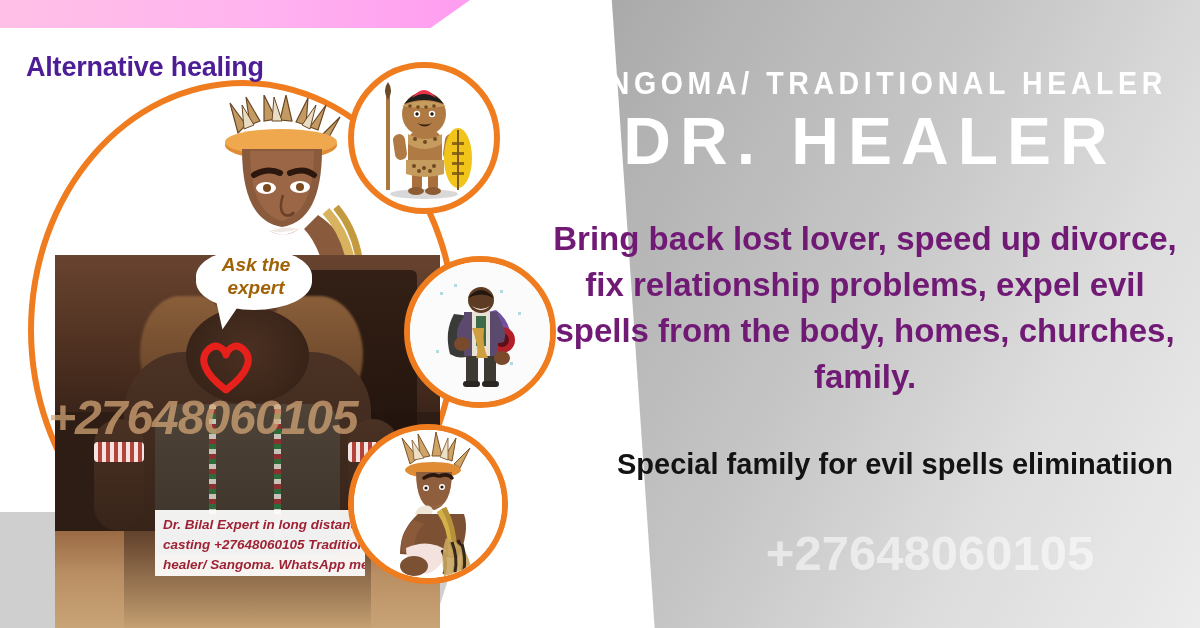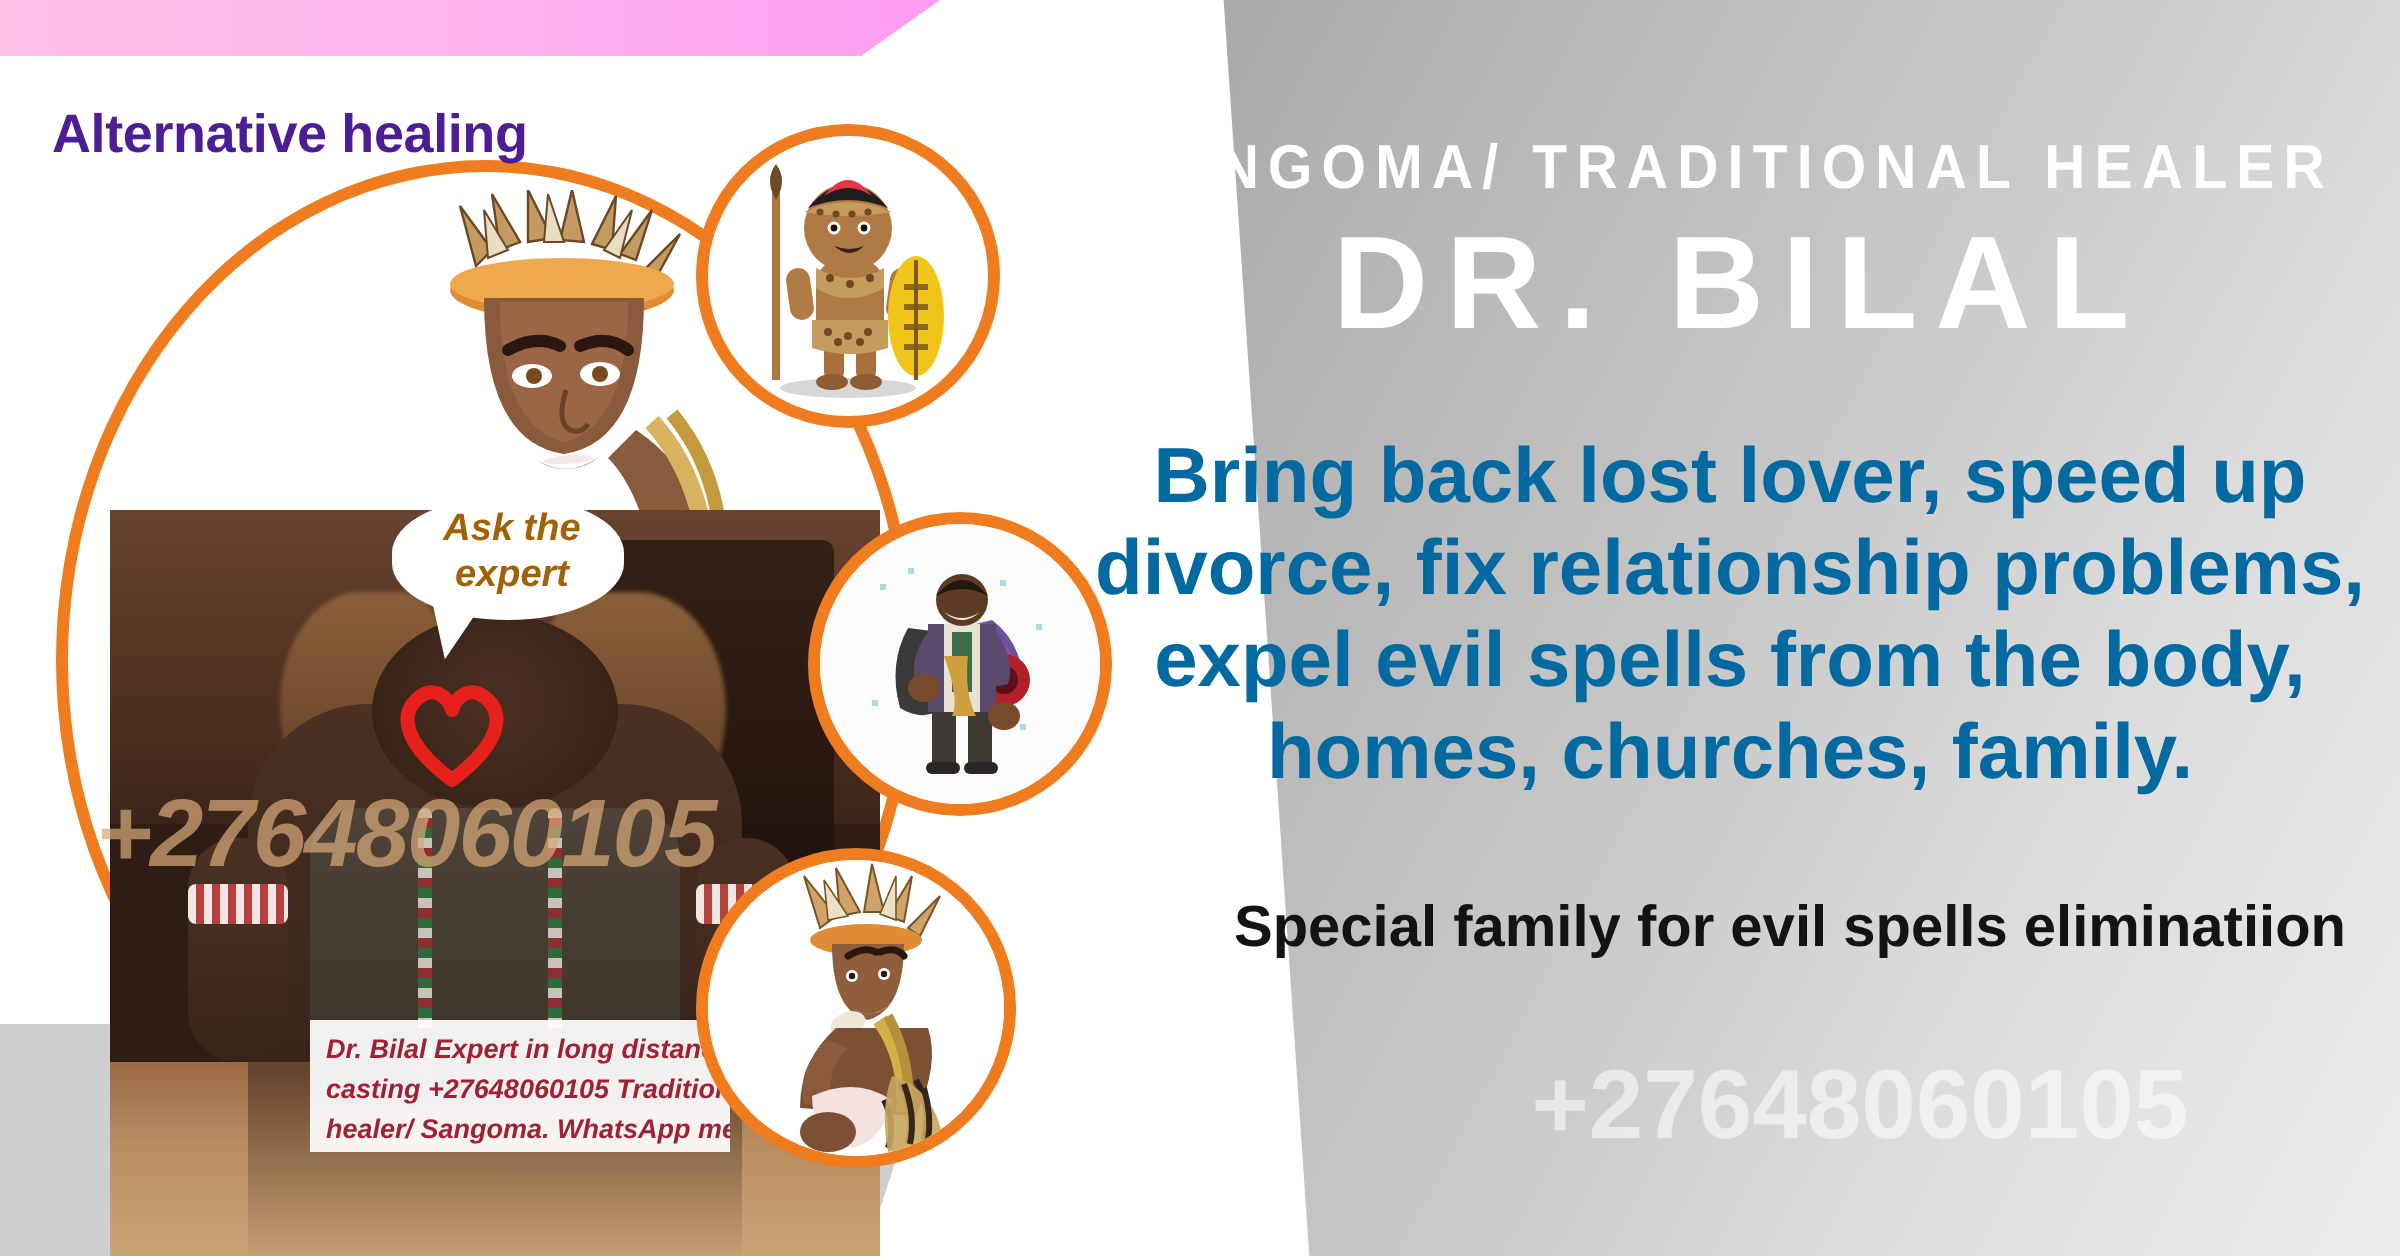--- a/index.html
+++ b/index.html
@@ -218,22 +218,22 @@
   .brand{
     position:absolute;left:560px;top:106px;width:620px;
     text-align:center;
     font-size:66px;font-weight:bold;color:#ffffff;
     letter-spacing:9px;
     line-height:70px;
   }
   .services{
     position:absolute;left:540px;top:216px;width:650px;
     text-align:center;
-    font-size:39px;font-weight:bold;line-height:46px;
-    color:#0369a1;
+    font-size:33px;font-weight:bold;line-height:46px;
+    color:#701a75;
   }
   .special{
     position:absolute;left:610px;top:443px;width:570px;
     text-align:center;
     font-size:29px;font-weight:bold;line-height:42px;
     color:#131313;
   }
   .big-watermark{
     position:absolute;left:660px;top:525px;width:540px;
     text-align:center;
@@ -489,18 +489,18 @@
       <g stroke="#35281b" stroke-width="3" fill="none">
         <path d="M98 112 q6 16 3 30"></path>
         <path d="M108 114 q4 14 2 26"></path>
       </g>
 
       <ellipse cx="60" cy="136" rx="14" ry="10" fill="#7b5033"></ellipse>
     </svg>
   </div>
 
   <div class="kicker">SANGOMA/ TRADITIONAL HEALER</div>
-  <div class="brand">DR. BILAL</div>
+  <div class="brand">DR. HEALER</div>
   <div class="services">Bring back lost lover, speed up divorce, fix relationship problems, expel evil spells from the body, homes, churches, family.</div>
   <div class="special">Special family for  evil spells eliminatiion</div>
   <div class="big-watermark">+27648060105</div>
 
 </div>
 
 </body></html>

